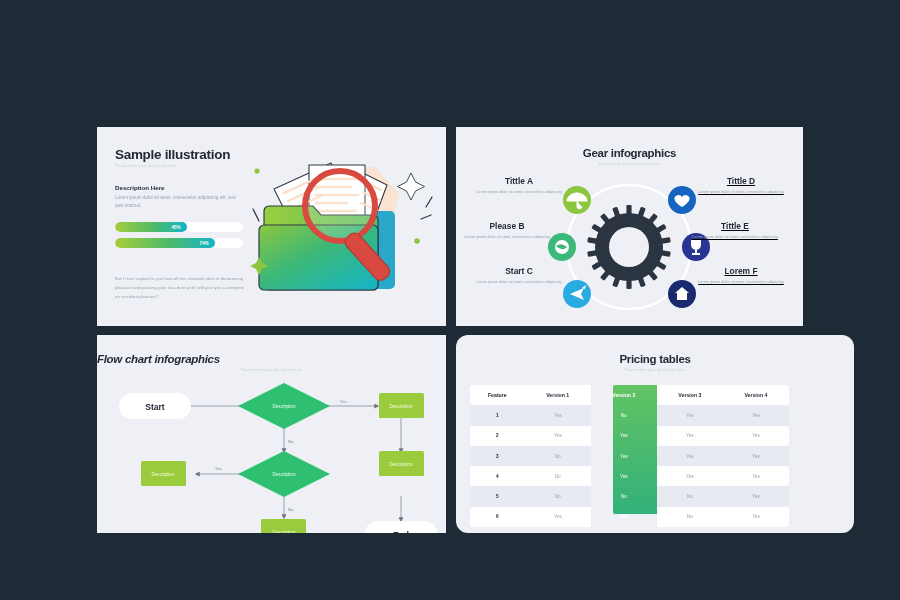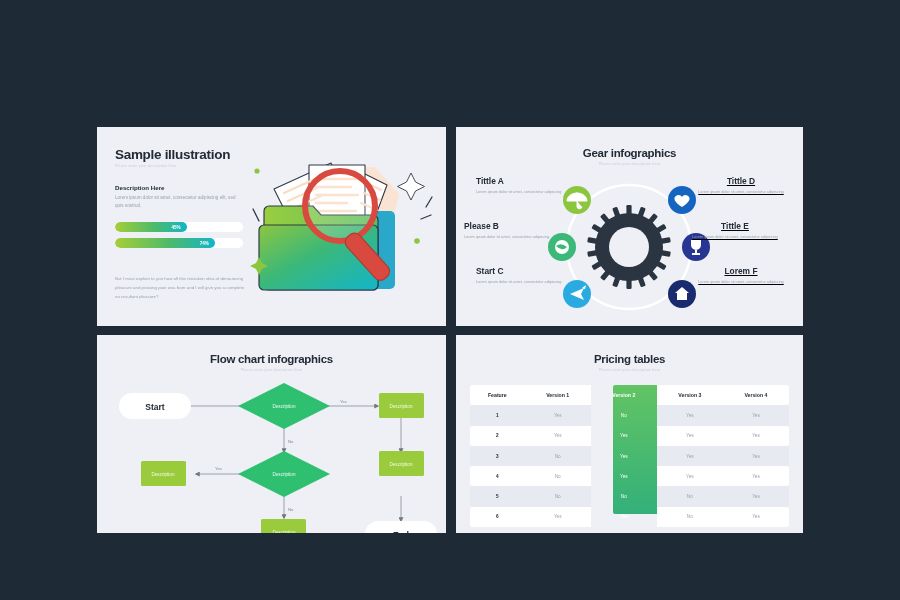--- a/index.html
+++ b/index.html
@@ -13,21 +13,21 @@
 
   .panel{
     position:absolute;
     background:#eef0f5;
     box-sizing:border-box;
     margin-top:32px;
   }
   #panel-illustration{left:97px;top:95px;width:349px;height:199px;}
   #panel-gear{left:456px;top:95px;width:347px;height:199px;padding-left:16px;}
   #panel-flow{left:97px;top:303px;width:349px;height:198px;}
-  #panel-pricing{left:456px;top:303px;width:347px;height:198px;}
+  #panel-pricing{left:456px;top:303px;width:398px;height:198px;border-radius:12px;}
 
   .panel-title{
     font-weight:bold;
     color:#222b36;
     letter-spacing:-0.3px;
   }
   .panel-subtitle{
     color:#c9cdd8;
     font-size:3.6px;
     letter-spacing:.2px;
@@ -67,31 +67,31 @@
   }
   #illu-art{position:absolute;left:150px;top:22px;width:190px;height:165px;}
 
   
   #gear-title{position:absolute;left:0;right:0;top:20px;font-size:11.5px;text-align:center;}
   #gear-subtitle{position:absolute;left:0;right:0;top:35px;}
   #gear-art{position:absolute;left:0;top:0;width:347px;height:199px;}
   .gear-txt{position:absolute;width:86px;}
   .gear-txt .t{font-size:8.4px;font-weight:bold;color:#222b36;line-height:1.1;}
   .gear-txt .d{font-size:3.8px;color:#9aa1ae;line-height:1.95;margin-top:3px;}
-  .gear-txt.left{text-align:left;}
+  .gear-txt.left{text-align:center;}
   .gear-txt.right{text-align:center;text-decoration:underline;}
   #gt-a{left:20px;top:50px;}
   #gt-b{left:8px;top:95px;}
   #gt-c{left:20px;top:140px;}
   #gt-d{left:242px;top:50px;}
   #gt-e{left:236px;top:95px;}
   #gt-f{left:242px;top:140px;}
 
   
-  #flow-title{position:absolute;left:0;right:0;top:18px;font-size:11.5px;text-align:center;}
+  #flow-title{position:absolute;left:0;right:0;top:18px;font-size:11.5px;text-align:left;font-style:italic;}
   #flow-subtitle{position:absolute;left:0;right:0;top:33px;}
   #flow-art{position:absolute;left:0;top:0;width:349px;height:198px;}
 
   
   #price-title{position:absolute;left:0;right:0;top:18px;font-size:11.5px;text-align:center;}
   #price-subtitle{position:absolute;left:0;right:0;top:33px;}
   #price-table{
     position:absolute;left:14px;top:50px;width:319px;
     border-collapse:separate;border-spacing:0;
   }

